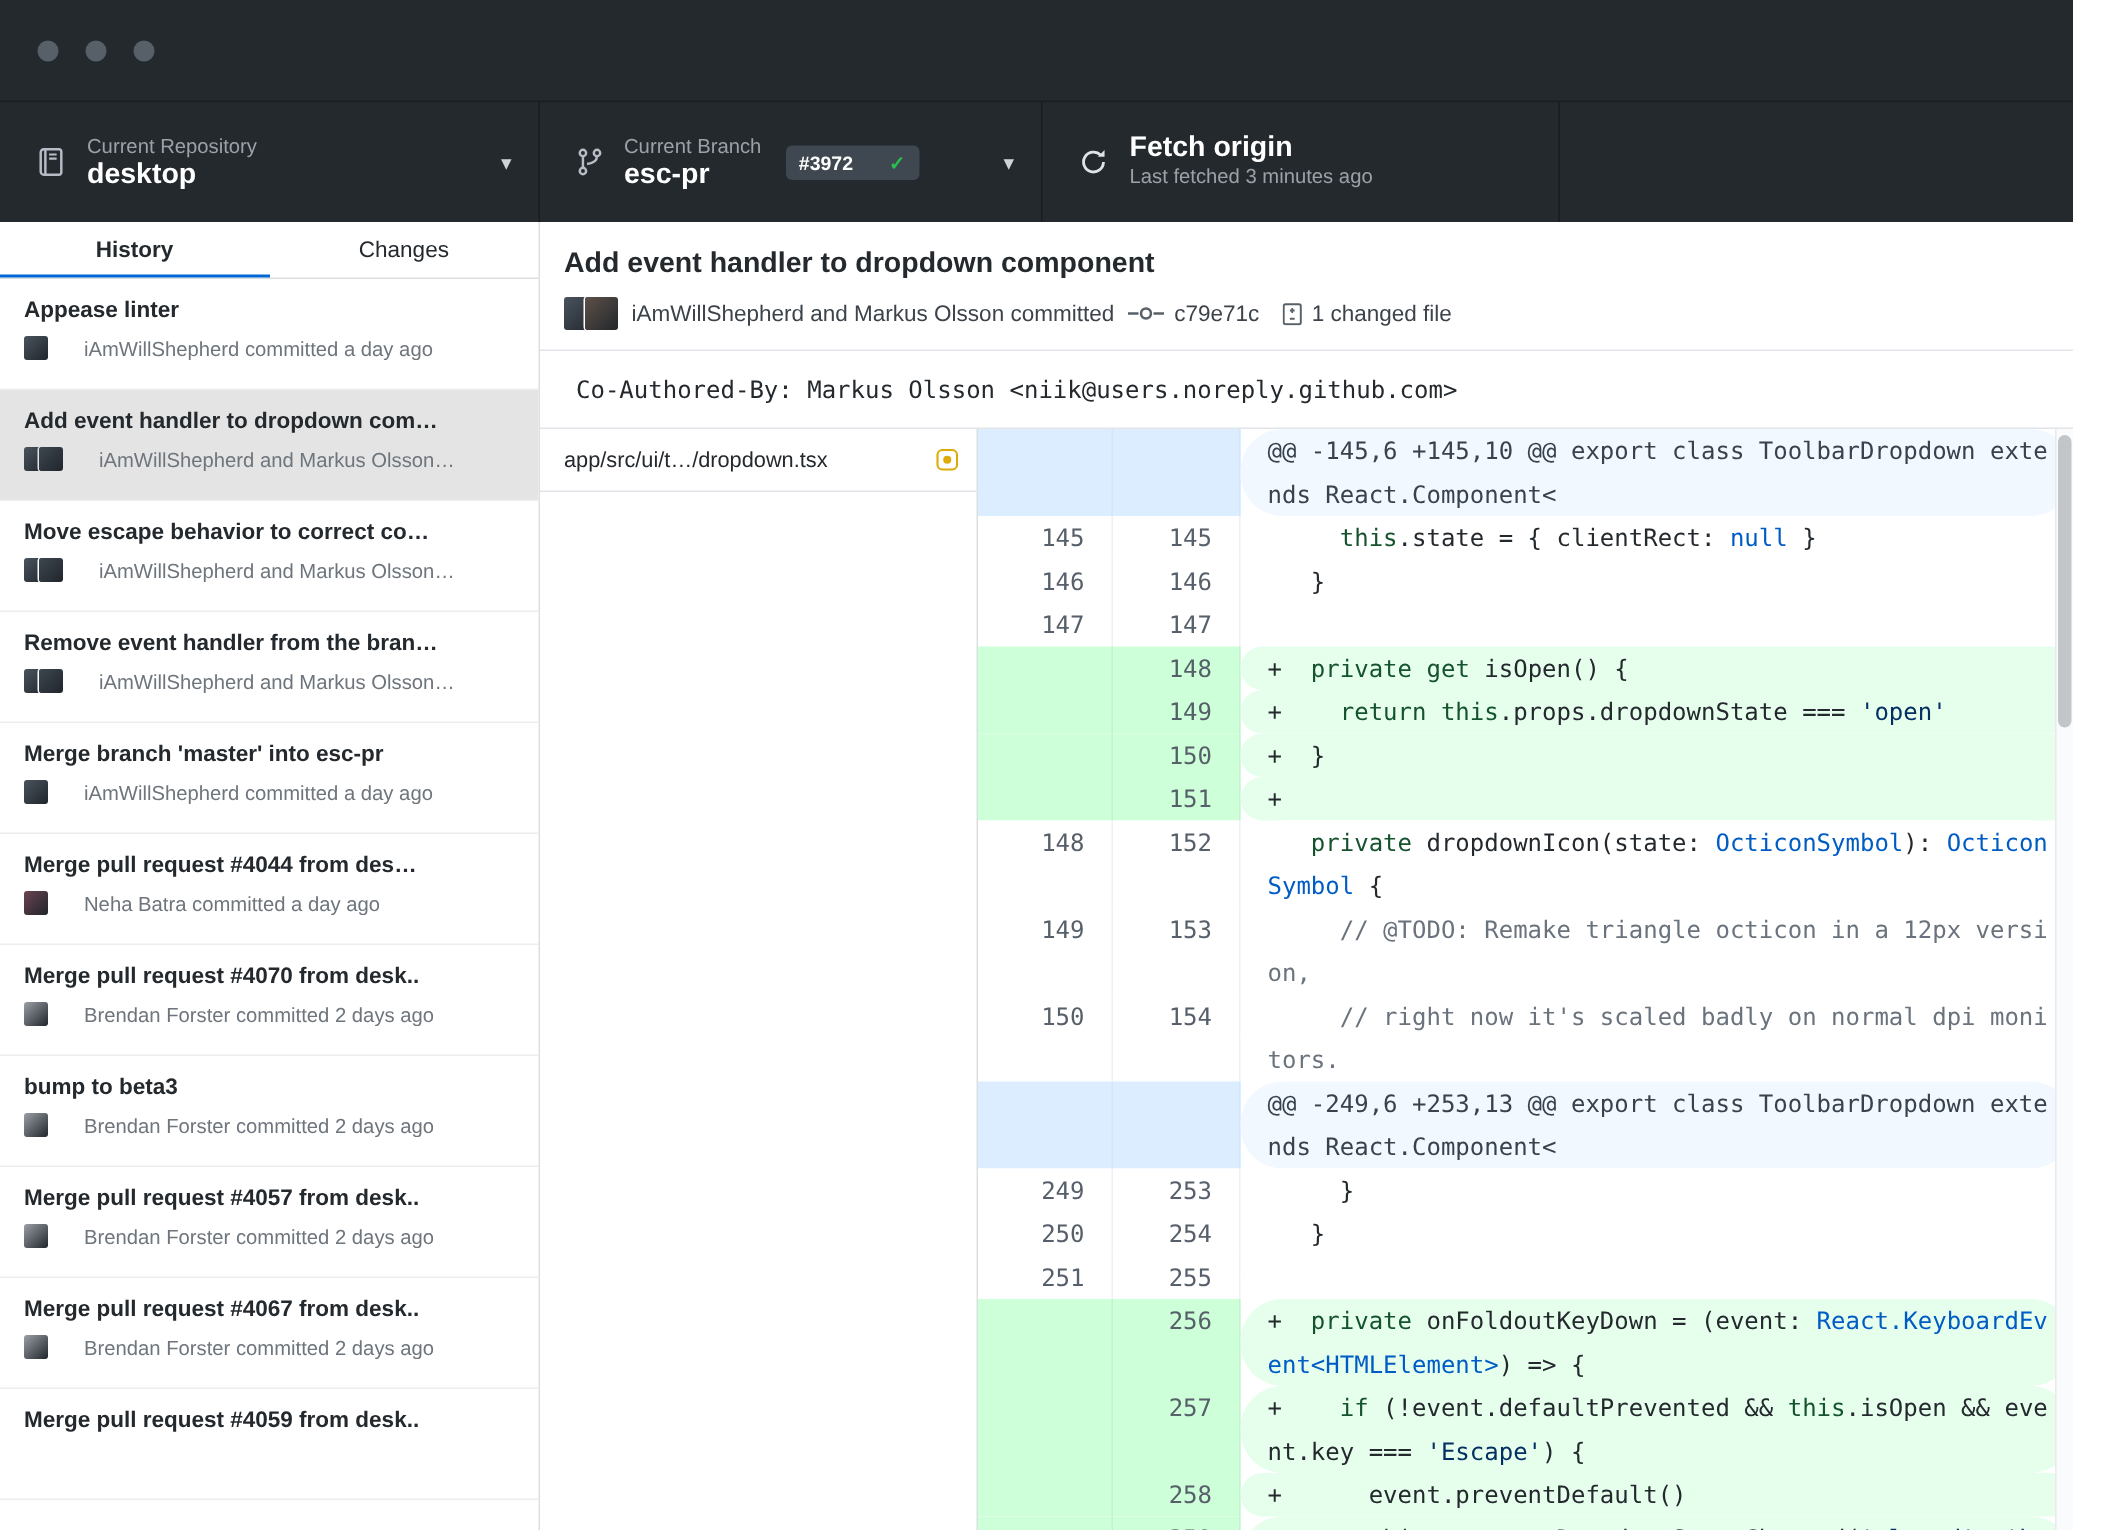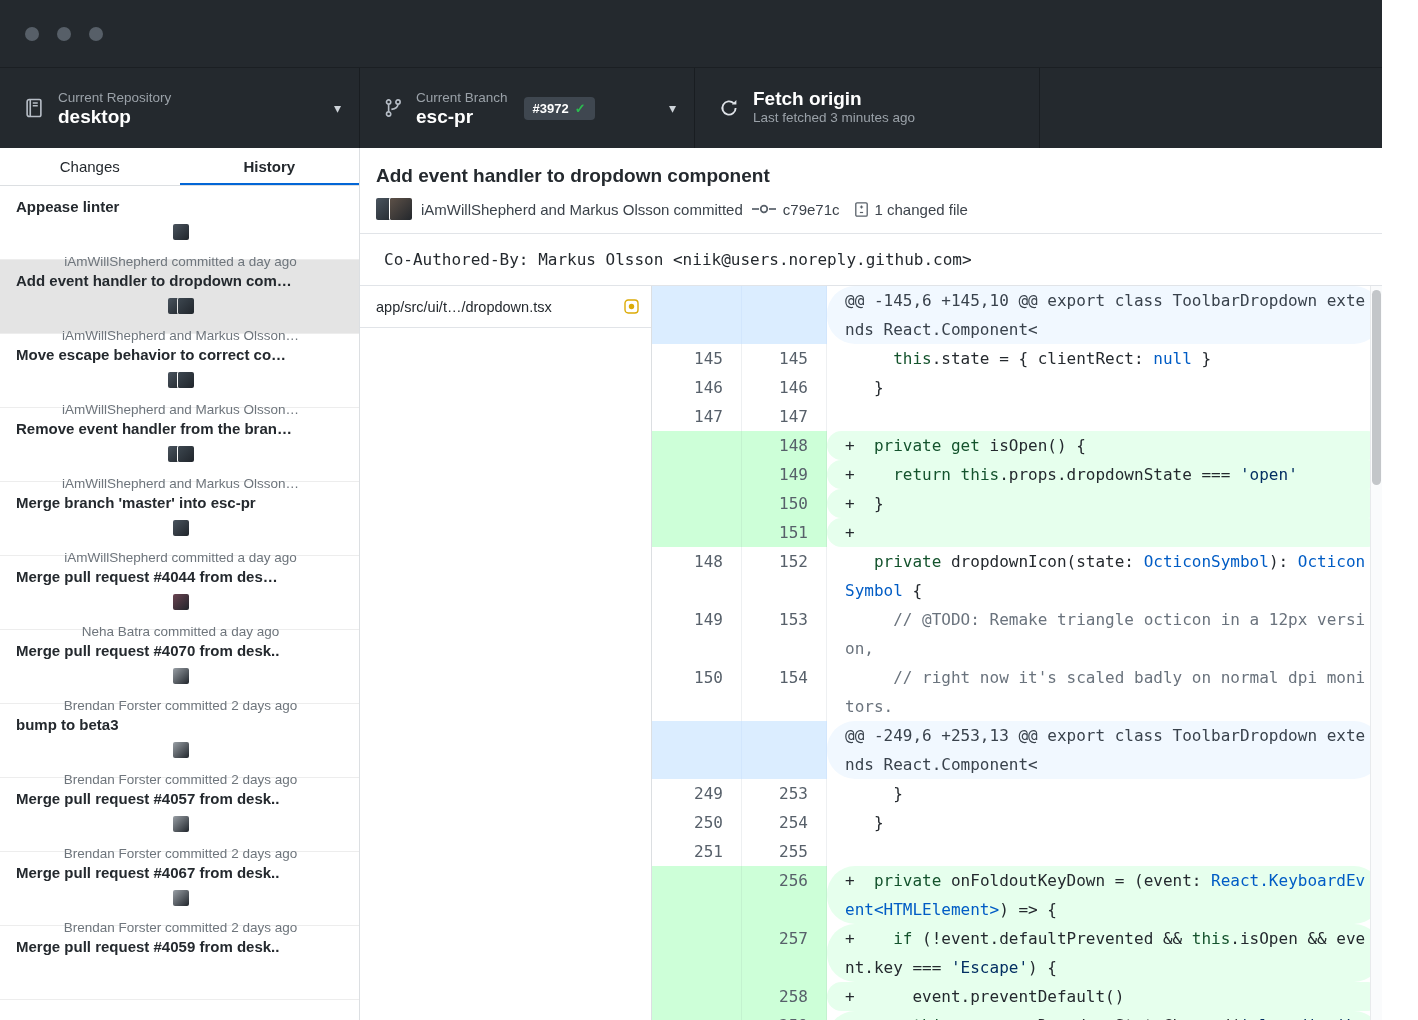--- a/index.html
+++ b/index.html
@@ -17,36 +17,36 @@
   .toolbar { height:80px; flex:none; background:#24292e; display:flex; }
   .tb-sec { display:flex; align-items:center; padding:0 18px 0 24px; border-right:1px solid #191d21; }
   .tb-repo { width:360px; } .tb-branch { width:335px; } .tb-fetch { width:345px; }
   .tb-fill { flex:1; }
   .tb-icon { margin-right:14px; flex:none; display:flex; }
   .tb-col { min-width:0; }
   .tb-label { font-size:13.5px; color:#9aa1a8; line-height:18px; white-space:nowrap; }
   .tb-value { font-size:19px; font-weight:700; color:#fff; line-height:20px; white-space:nowrap; }
   .chevron { margin-left:auto; color:#ced3d9; font-size:14px; line-height:1; }
   .pr-badge { margin-left:16px; background:#3f4750; border-radius:4px; padding:4px 9px;
-              font-size:13px; font-weight:700; color:#fff; display:flex; gap:6px; align-items:center; white-space:nowrap; }
+              font-size:13px; font-weight:700; color:#fff; display:flex; gap:24px; align-items:center; white-space:nowrap; }
   .pr-check { color:#2bbc4f; font-size:13px; }
 
   
   .content { flex:1; display:flex; min-height:0; }
 
   
   .sidebar { width:360px; flex:none; border-right:1px solid #dcdfe2; display:flex; flex-direction:column; min-height:0; background:#fff; }
   .tabs { height:38px; flex:none; display:flex; border-bottom:1px solid #dcdfe2; }
   .tab { flex:1; display:flex; align-items:center; justify-content:center; font-size:15px; color:#24292e; cursor:pointer; }
   .tab.active { font-weight:600; box-shadow:inset 0 -2px 0 #0366d6; }
   .commit-list { flex:1; overflow:hidden; }
   .commit-item { height:74px; padding:11px 14px 0 16px; border-bottom:1px solid #ededed; }
   .commit-item.selected { background:#e4e4e4; }
   .commit-title { font-size:15px; font-weight:700; color:#24292e; white-space:nowrap; overflow:hidden; text-overflow:ellipsis; line-height:20px; }
-  .commit-meta { display:flex; align-items:center; margin-top:7px; gap:14px;flex-direction:column; }
+  .commit-meta { display:flex; align-items:flex-end; margin-top:7px; gap:24px; }
   .commit-avatars { display:flex; flex:none; }
   .avatar-sm { width:16px; height:16px; border-radius:2px; flex:none; display:inline-block; }
   .commit-meta-text { font-size:13.5px; color:#6e757c; white-space:nowrap; overflow:hidden; text-overflow:ellipsis; }
 
   
   .main { flex:1; display:flex; flex-direction:column; min-width:0; min-height:0; }
   .commit-header { padding:15px 16px 13px; border-bottom:1px solid #e1e4e8; flex:none; }
   .commit-title-lg { font-size:19px; font-weight:700; color:#24292e; line-height:25px; }
   .commit-meta-row { display:flex; align-items:center; margin-top:10px; gap:9px; font-size:15px; color:#3c434b; }
   .avatar-md { width:22px; height:22px; border-radius:2px; flex:none; }
@@ -150,22 +150,22 @@
       </span>
     </div>
 
     <div class="tb-fill"></div>
   </div>
 
   <div class="content">
 
     <div class="sidebar">
       <div class="tabs">
+        <div class="tab active">History</div>
         <div class="tab">Changes</div>
-        <div class="tab active">History</div>
       </div>
       <div class="commit-list">
   <div class="commit-item">
     <div class="commit-title">Appease linter</div>
     <div class="commit-meta">
       <span class="commit-avatars">
                 <span class="avatar-sm" style="background: linear-gradient(135deg, rgb(74, 84, 94) 0%, rgb(32, 37, 43) 100%);"></span>
               </span>
       <span class="commit-meta-text">iAmWillShepherd committed a day ago</span>
     </div>

